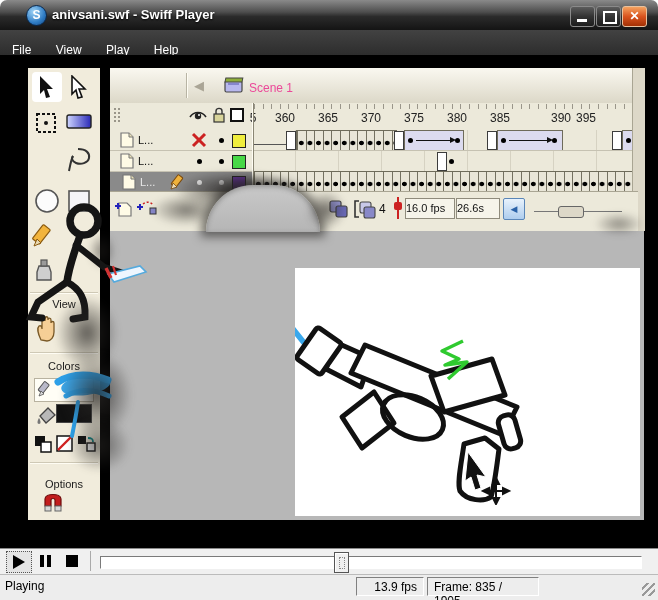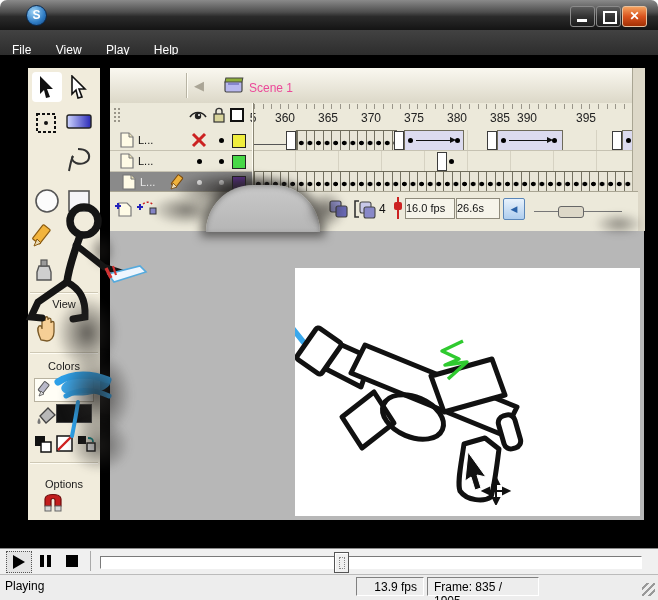--- a/index.html
+++ b/index.html
@@ -68,20 +68,21 @@
   .scell{top:577px;height:19px;border:1px solid;border-color:#808080 #fff #fff #808080;
          font-size:12px;color:#000;padding:2px 6px 0 6px;box-sizing:border-box;}
 </style>
 </head>
 <body>
 
 <div id="root">
 
   <div class="abs titlebar">
     <div class="abs app-logo">S</div>
+    <div class="abs title-text">anivsani.swf - Swiff Player</div>
     <div class="abs winbtn" style="left:570px;">
       <div class="glyph" style="left:6px;top:12px;width:10px;height:3px;"></div>
     </div>
     <div class="abs winbtn" style="left:596px;">
       <div class="glyph" style="left:6px;top:4px;width:10px;height:9px;background:none;border:2px solid #fff;"></div>
     </div>
     <div class="abs winbtn btn-close" style="left:622px;"><span>✕</span></div>
   </div>
 
   <div class="abs menubar">
@@ -196,21 +197,21 @@
 
   <div class="abs ruler"></div>
   <div class="abs ruler-ticks" style="left:254px;top:104px;width:378px;height:5px;"></div>
   <div class="abs rlabel" style="left:249px;width:8px;overflow:hidden;">5</div>
   <div class="abs rlabel" style="left:272px;">360</div>
   <div class="abs rlabel" style="left:315px;">365</div>
   <div class="abs rlabel" style="left:358px;">370</div>
   <div class="abs rlabel" style="left:401px;">375</div>
   <div class="abs rlabel" style="left:444px;">380</div>
   <div class="abs rlabel" style="left:487px;">385</div>
-  <div class="abs rlabel" style="left:514px;">390</div>
+  <div class="abs rlabel" style="left:548px;">390</div>
   <div class="abs rlabel" style="left:573px;">395</div>
 
   <div class="abs lrow" style="top:130px;"></div>
   <div class="abs lrow" style="top:151px;"></div>
   <div class="abs lrow lrow-sel" style="top:172px;height:19px;"></div>
   <svg class="abs" style="left:119px;top:132px;" width="16" height="16">
     <path d="M2,1 L10,1 L14,5 L14,15 L2,15 Z" fill="#fffbe6" stroke="#777" stroke-width="1.2"></path>
       <path d="M10,1 L10,5 L14,5" fill="#e8e0b8" stroke="#777" stroke-width="1"></path>
     </svg>
   <div class="abs lname" style="left:138px;top:134px;">L...</div>

